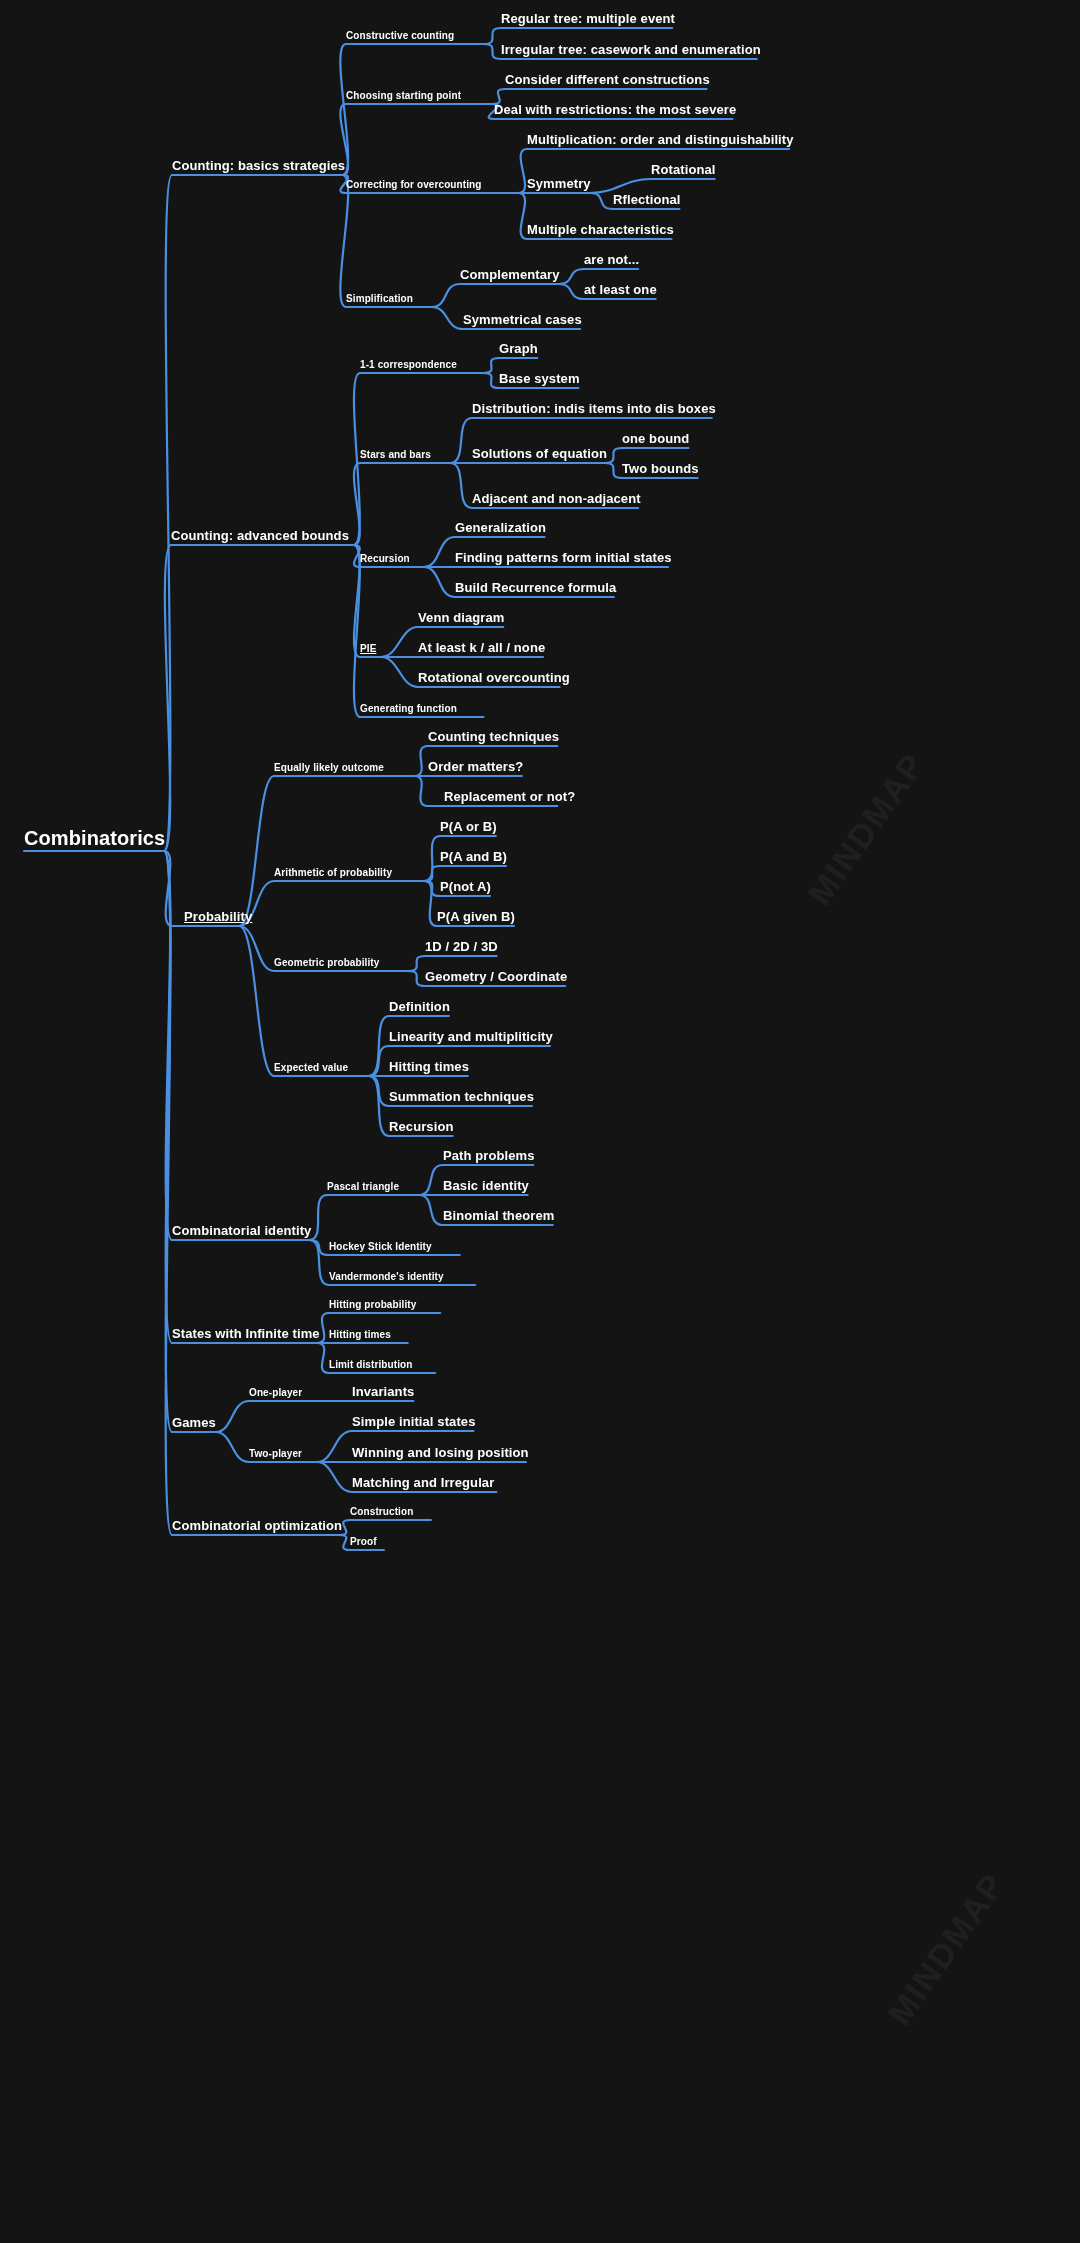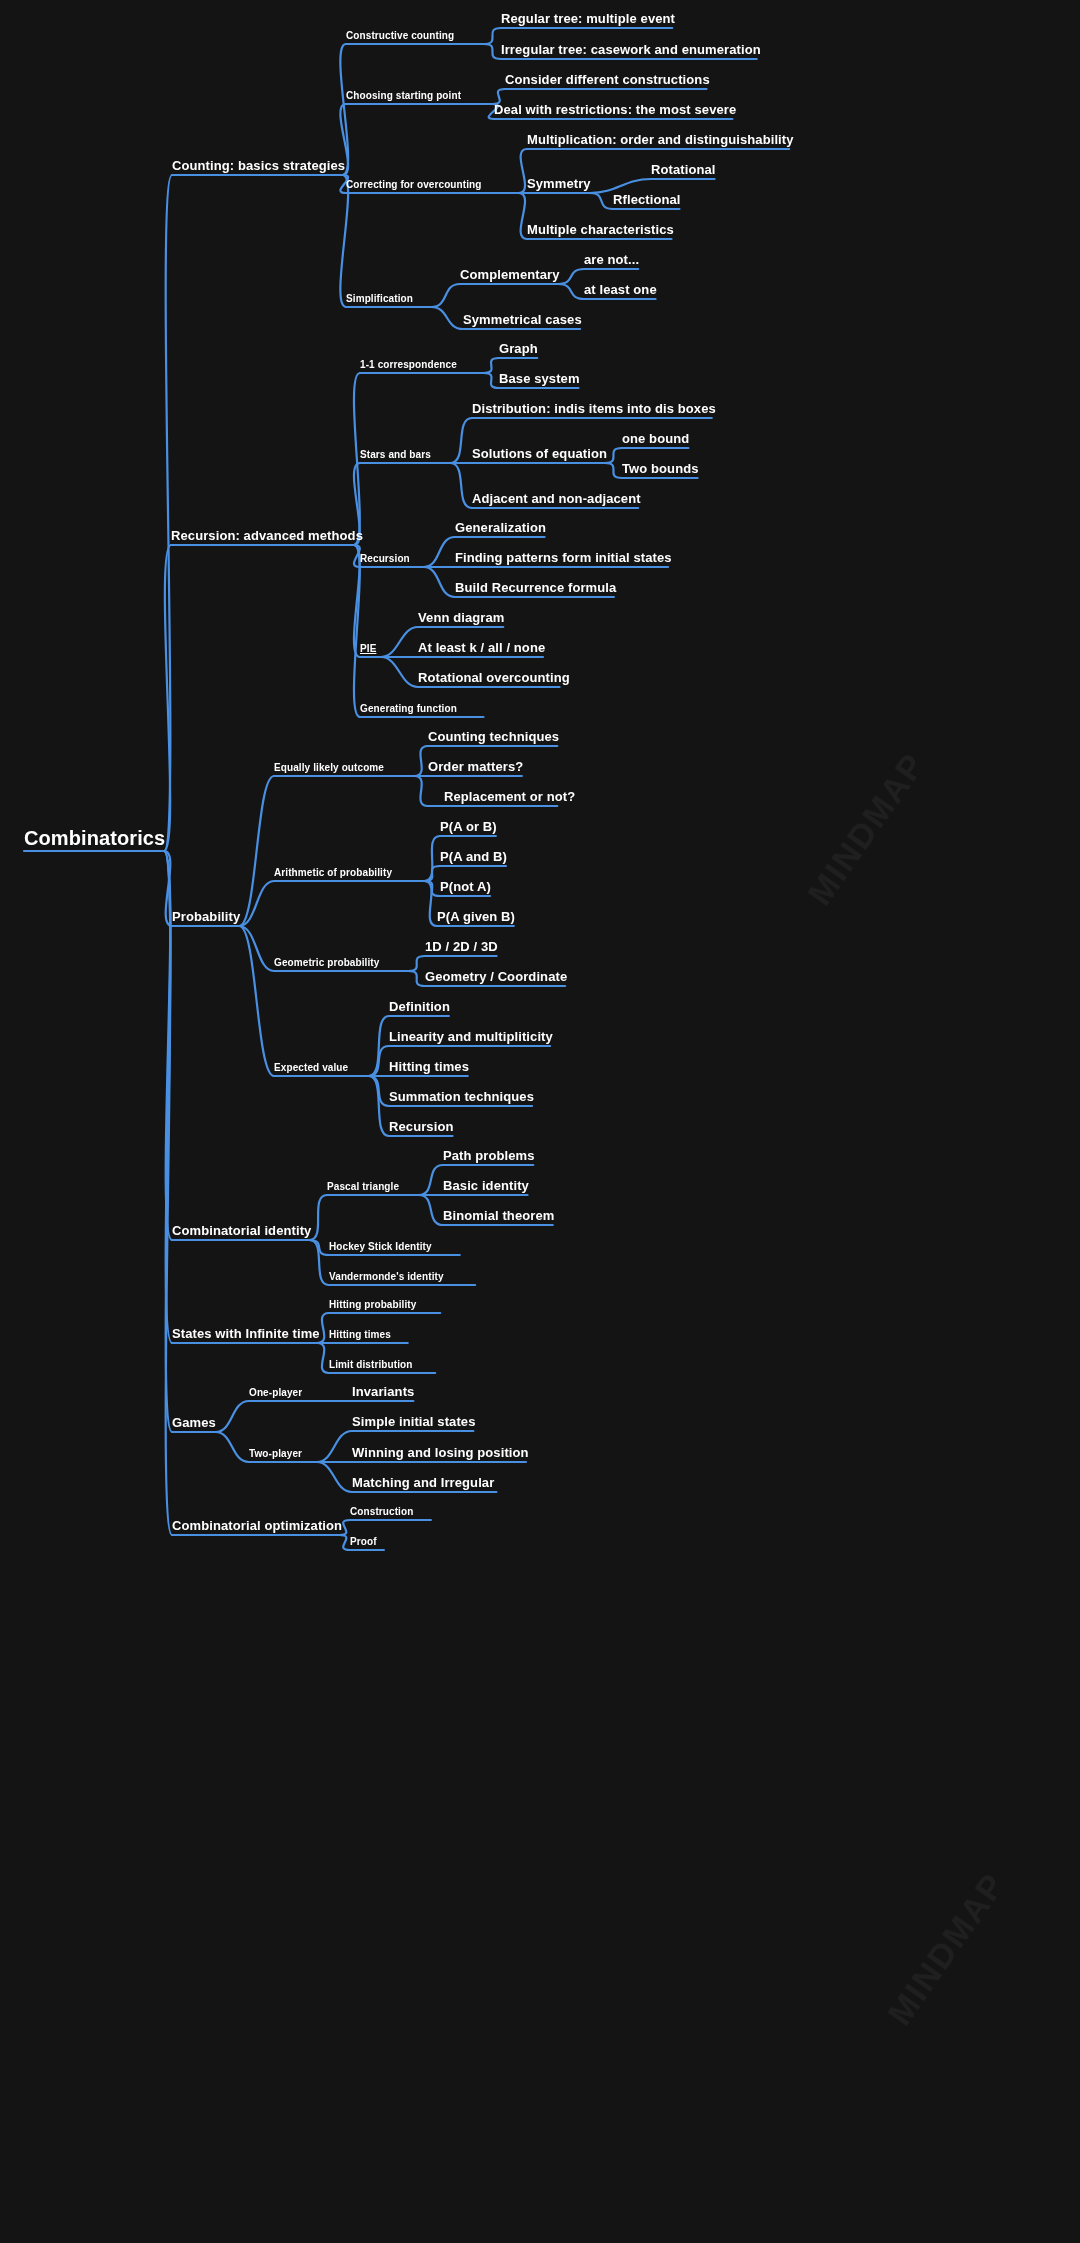--- a/index.html
+++ b/index.html
@@ -201,40 +201,40 @@
     <div class="node lvl3" style="left: 527px; top: 146px;">Multiplication: order and distinguishability</div>
     <div class="node lvl3" style="left: 527px; top: 190px;">Symmetry</div>
     <div class="node lvl3" style="left: 651px; top: 176px;">Rotational</div>
     <div class="node lvl3" style="left: 613px; top: 206px;">Rflectional</div>
     <div class="node lvl3" style="left: 527px; top: 236px;">Multiple characteristics</div>
     <div class="node lvl2" style="left: 346px; top: 304px;">Simplification</div>
     <div class="node lvl3" style="left: 460px; top: 281px;">Complementary</div>
     <div class="node lvl3" style="left: 584px; top: 266px;">are not...</div>
     <div class="node lvl3" style="left: 584px; top: 296px;">at least one</div>
     <div class="node lvl3" style="left: 463px; top: 326px;">Symmetrical cases</div>
-    <div class="node lvl1" style="left: 171px; top: 542px;">Recursion: advanced methods</div>
+    <div class="node lvl1" style="left: 171px; top: 542px;">Counting: advanced bounds</div>
     <div class="node lvl2" style="left: 360px; top: 370px;">1-1 correspondence</div>
     <div class="node lvl3" style="left: 499px; top: 355px;">Graph</div>
     <div class="node lvl3" style="left: 499px; top: 385px;">Base system</div>
     <div class="node lvl2" style="left: 360px; top: 460px;">Stars and bars</div>
     <div class="node lvl3" style="left: 472px; top: 415px;">Distribution: indis items into dis boxes</div>
     <div class="node lvl3" style="left: 472px; top: 460px;">Solutions of equation</div>
     <div class="node lvl3" style="left: 622px; top: 445px;">one bound</div>
     <div class="node lvl3" style="left: 622px; top: 475px;">Two bounds</div>
     <div class="node lvl3" style="left: 472px; top: 505px;">Adjacent and non-adjacent</div>
     <div class="node lvl2" style="left: 360px; top: 564px;">Recursion</div>
     <div class="node lvl3" style="left: 455px; top: 534px;">Generalization</div>
     <div class="node lvl3" style="left: 455px; top: 564px;">Finding patterns form initial states</div>
     <div class="node lvl3" style="left: 455px; top: 594px;">Build Recurrence formula</div>
     <div class="node lvl2" style="left: 360px; top: 654px; text-decoration: underline;">PIE</div>
     <div class="node lvl3" style="left: 418px; top: 624px;">Venn diagram</div>
     <div class="node lvl3" style="left: 418px; top: 654px;">At least k / all / none</div>
     <div class="node lvl3" style="left: 418px; top: 684px;">Rotational overcounting</div>
     <div class="node lvl2" style="left: 360px; top: 714px;">Generating function</div>
-    <div class="node lvl1" style="left: 172px; top: 923px;">Probability</div>
+    <div class="node lvl1" style="left: 184px; top: 923px; text-decoration: underline;">Probability</div>
     <div class="node lvl2" style="left: 274px; top: 773px;">Equally likely outcome</div>
     <div class="node lvl3" style="left: 428px; top: 743px;">Counting techniques</div>
     <div class="node lvl3" style="left: 428px; top: 773px;">Order matters?</div>
     <div class="node lvl3" style="left: 428px; top: 803px; padding-left: 16px;">Replacement or not?</div>
     <div class="node lvl2" style="left: 274px; top: 878px;">Arithmetic of probability</div>
     <div class="node lvl3" style="left: 440px; top: 833px;">P(A or B)</div>
     <div class="node lvl3" style="left: 440px; top: 863px;">P(A and B)</div>
     <div class="node lvl3" style="left: 440px; top: 893px;">P(not A)</div>
     <div class="node lvl3" style="left: 437px; top: 923px;">P(A given B)</div>
     <div class="node lvl2" style="left: 274px; top: 968px;">Geometric probability</div>

